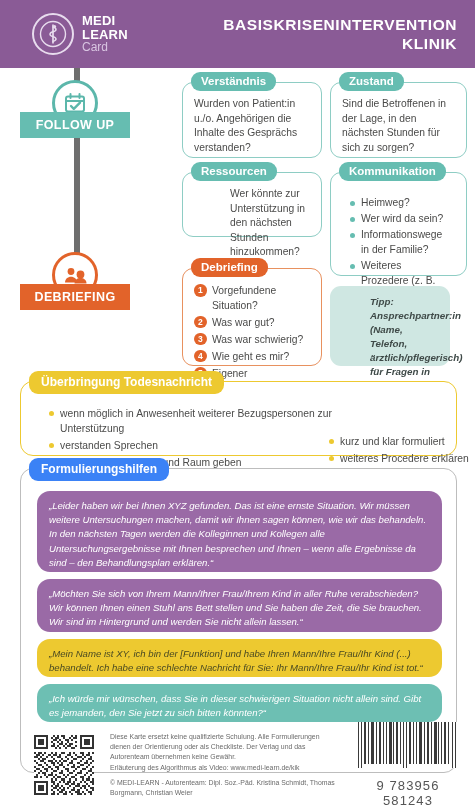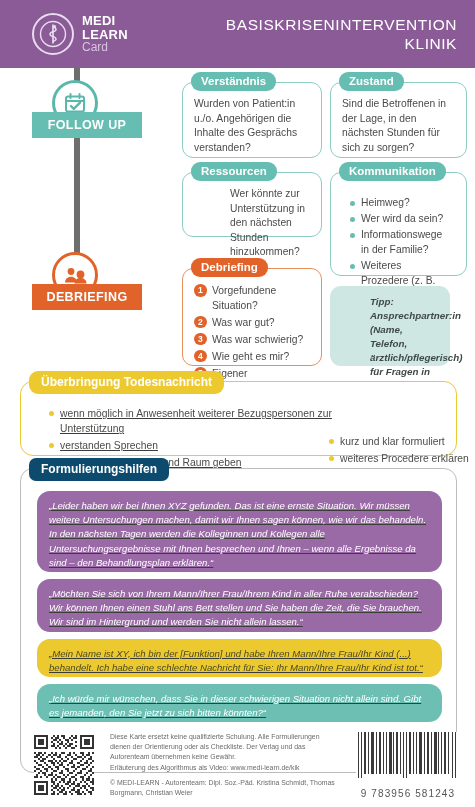--- a/index.html
+++ b/index.html
@@ -55,21 +55,21 @@
     font-size: 12px;
     display: block;
   }
   .header-title {
     position: absolute;
     right: 18px;
     top: 50%;
     transform: translateY(-50%);
     text-align: right;
     color: #ffffff;
-    font-weight: normal;
+    font-weight: bold;
     font-size: 15.5px;
     letter-spacing: .55px;
     line-height: 1.25;
   }
 
   
   .stage {
     position: relative;
     width: 475px;
     height: 739px;
@@ -91,21 +91,21 @@
     background: #ffffff;
     box-sizing: border-box;
     display: flex;
     align-items: center;
     justify-content: center;
   }
   .node-icon.teal { border: 3px solid #5cb7ab; }
   .node-icon.orange { border: 3px solid #e2632a; }
   .node-label {
     position: absolute;
-    left: 32px;
+    left: 20px;
     width: 110px;
     text-align: center;
     color: #ffffff;
     font-weight: bold;
     font-size: 12.5px;
     letter-spacing: .4px;
     padding: 6px 0;
   }
   .node-label.teal { background: #66bdb1; }
   .node-label.orange { background: #e2632a; }
@@ -126,21 +126,21 @@
     border-radius: 9px;
     padding: 3px 10px 4px;
     color: #ffffff;
     font-weight: bold;
     font-size: 11.5px;
     white-space: nowrap;
   }
   .tab.teal { background: #66bdb1; }
   .tab.orange { background: #e2632a; }
   .tab.yellow { background: #edc930; }
-  .tab.grey { background: #0c4a6e; border-radius: 7px; }
+  .tab.grey { background: #3b82f6; }
   .box-body {
     padding: 14px 10px 8px 11px;
     font-size: 10.3px;
     line-height: 1.42;
     color: #4a4a49;
   }
 
   
   ul.bul {
     margin: 8px;
@@ -206,21 +206,20 @@
     line-height: 1.42;
     color: #3f4a48;
   }
 
   
   .wide {
     position: absolute;
     box-sizing: border-box;
     border-radius: 13px;
     background: #ffffff;
-    text-decoration: underline;
   }
   .wide.yellow { border: 1.8px solid #edc930; }
   .wide.grey { border: 1.6px solid #bdbdbd; }
   .cols {
     display: flex;
     padding: 16px 16px 10px 20px;
     font-size: 10.3px;
     line-height: 1.5;
     color: #4a4a49;
   }
@@ -273,21 +272,21 @@
     margin-left: 10px;
     width: 112px;
     text-align: center;
   }
   .barcode .bars {
     height: 46px;
     width: 104px;
     margin: 0 auto;
   }
   .barcode .digits {
-    font-size: 10px;
+    font-size: 13px;
     letter-spacing: 1.1px;
     color: #555;
     margin-top: 6px;
     font-family: "Liberation Sans", sans-serif;
   }
 </style>
 </head>
 <body>
 
 <div class="header">

